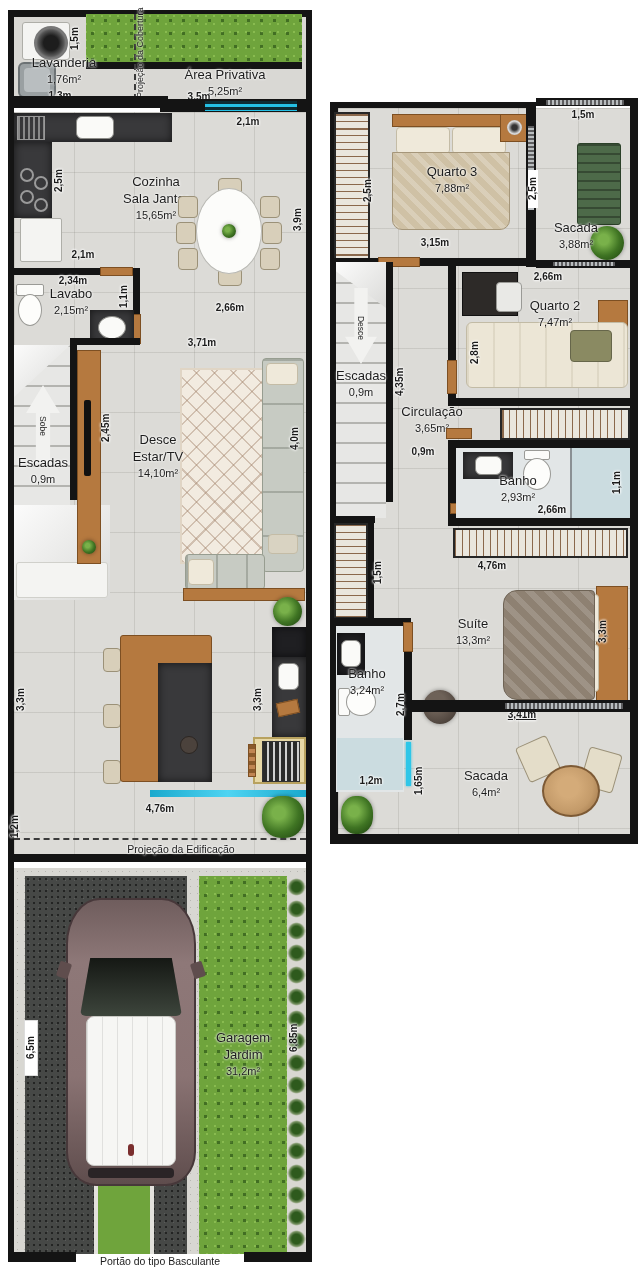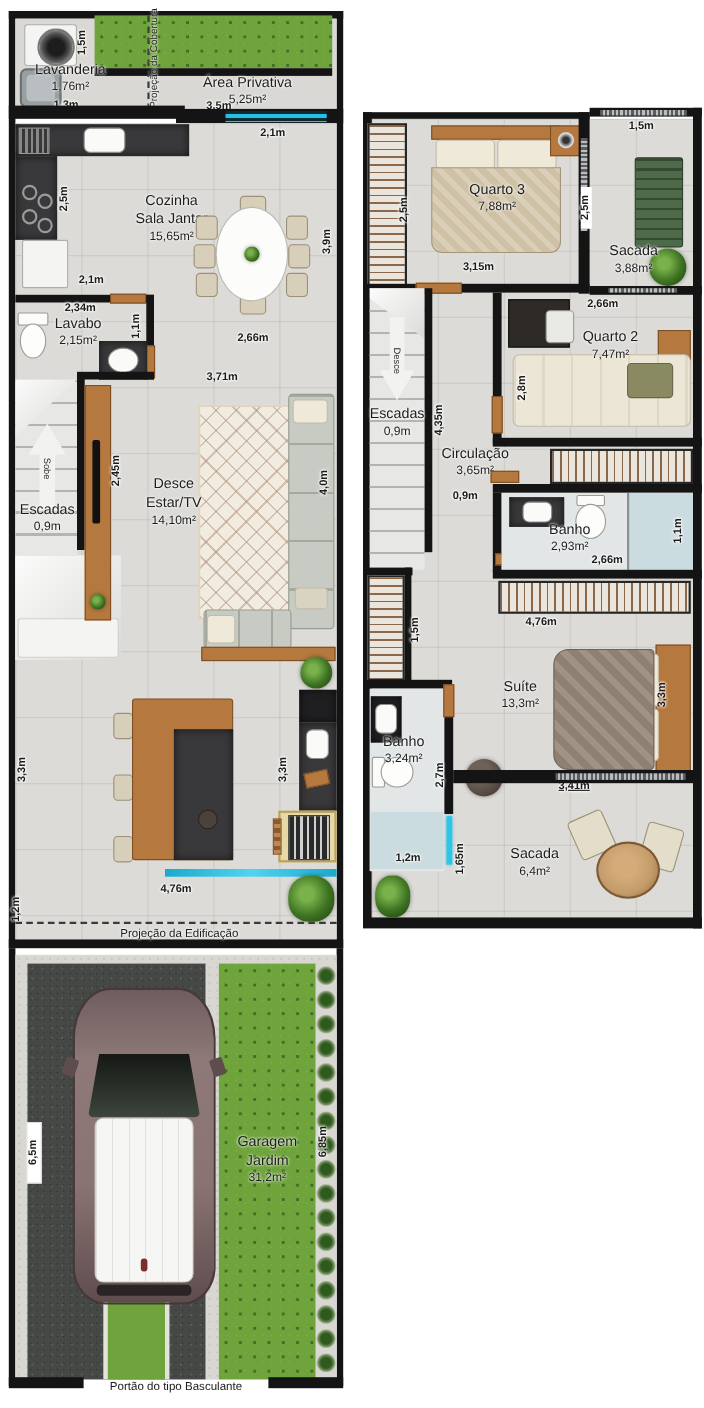--- a/index.html
+++ b/index.html
@@ -235,21 +235,21 @@
   <div class="abs" style="left:262px;top:741px;width:36px;height:39px;background:repeating-linear-gradient(90deg,#2a2a2a 0 4px,#cfcfcf 4px 6px);border:1px solid #333;"></div>
   <div class="wood" style="left:248px;top:744px;width:8px;height:33px;background:repeating-linear-gradient(180deg,#8a5a2b 0 4px,#c08552 4px 8px);"></div>
   <div class="dim v" style="left:16px;top:682px;height:36px;">3,3m</div>
   <div class="dim v" style="left:253px;top:682px;height:36px;">3,3m</div>
 
   <div class="glass" style="left:150px;top:790px;width:156px;height:7px;box-shadow:none;background:linear-gradient(90deg,#1aa9cd,#4fd4f2,#1aa9cd);"></div>
   <div class="plant" style="left:262px;top:796px;width:42px;height:42px;border-radius:45%;"></div>
   <div class="dim" style="left:130px;top:804px;width:60px;">4,76m</div>
   <div class="dim v" style="left:10px;top:812px;height:30px;">1,2m</div>
   <div class="dashh" style="left:14px;top:838px;width:292px;"></div>
-  <div class="note" style="left:88px;top:843px;width:150px;">Projeção da Edificação</div>
+  <div class="note" style="left:106px;top:843px;width:150px;">Projeção da Edificação</div>
 
   <div class="wall" style="left:8px;top:862px;width:6px;height:398px;"></div>
   <div class="wall" style="left:306px;top:862px;width:6px;height:398px;"></div>
   <div class="concrete" style="left:14px;top:868px;width:292px;height:386px;"></div>
   <div class="asphalt" style="left:25px;top:876px;width:162px;height:378px;"></div>
   <div class="abs" style="left:94px;top:905px;width:60px;height:349px;background:#6fa43c;border-left:4px solid #e3e2dd;border-right:4px solid #e3e2dd;box-sizing:border-box;"></div>
   <div class="concrete" style="left:187px;top:876px;width:12px;height:378px;"></div>
   <div class="grass" style="left:199px;top:876px;width:88px;height:378px;"></div>
   <div class="hedge" style="left:287px;top:876px;width:19px;height:378px;"></div>
 

